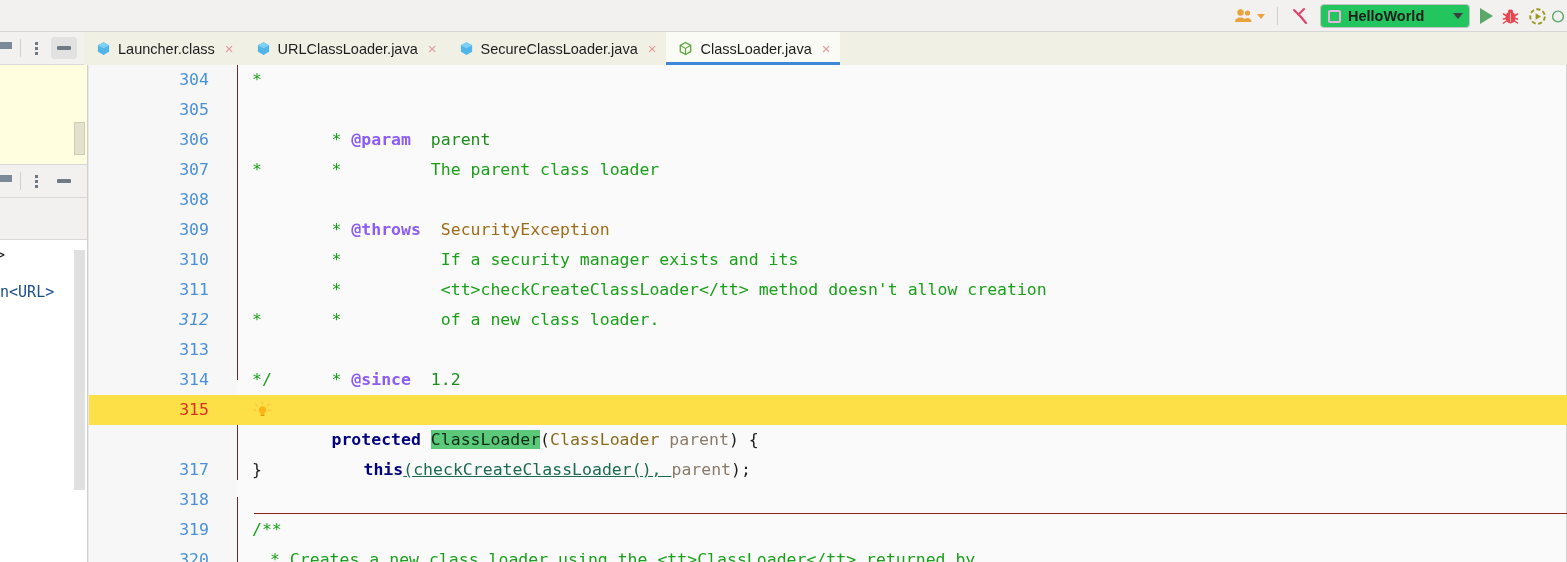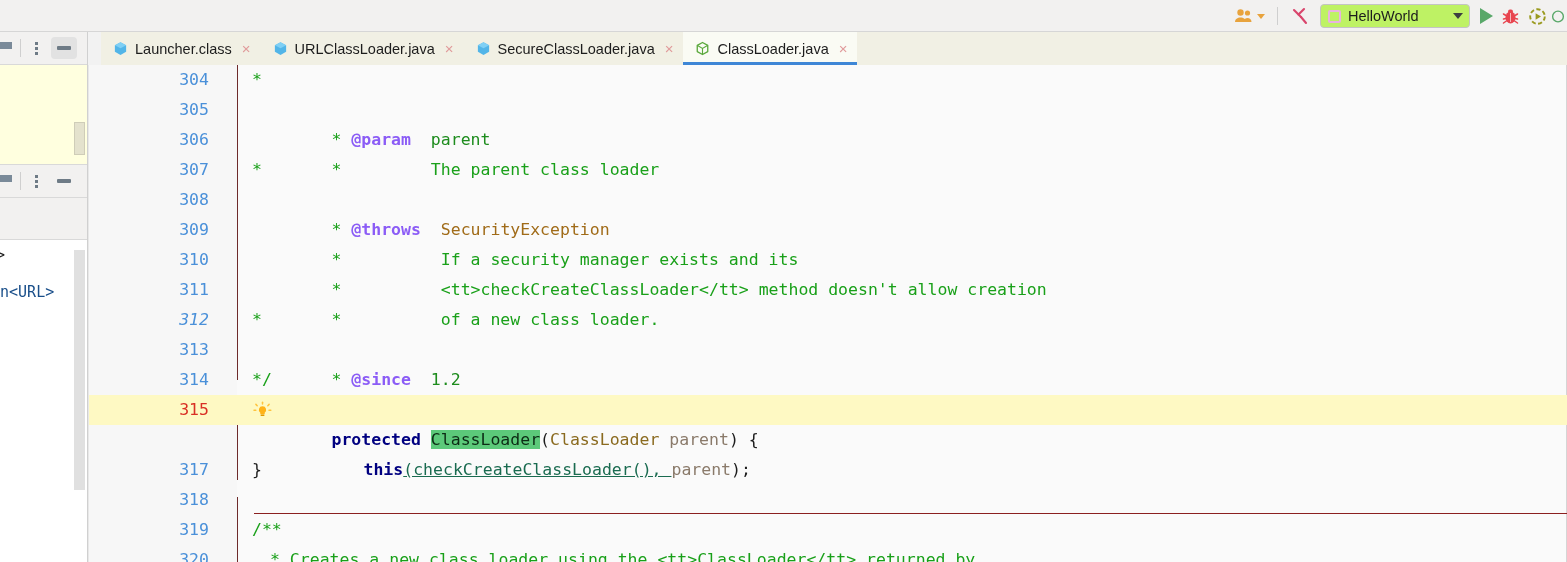--- a/index.html
+++ b/index.html
@@ -34,25 +34,26 @@
     border-left: 4px solid transparent;
     border-right: 4px solid transparent;
     border-top: 5px solid #3c3f41;
   }
   .caret-orange { border-top-color: #e8a33d; }
 
   
   .runcfg {
     display: flex; align-items: center;
     height: 24px; min-width: 150px;
-    background: #bef264;
+    background: #22c55e;
     border: 1px solid #c4c4c4;
     border-radius: 4px;
     padding: 0 6px 0 7px;
     margin: 0 6px;
+    font-weight: bold;
   }
   .runcfg-icon {
     width: 13px; height: 13px;
     border: 2px solid #e8b3e0;
     border-radius: 2px;
     margin-right: 7px;
     flex: none;
   }
   .runcfg-label {
     font-size: 14.5px; color: #1d1d1d; white-space: nowrap;
@@ -124,21 +125,21 @@
   }
   .lp3-t1 { left: -4px; top: 246px; color: #1d1d1d; }
   .lp3-t2 { left: -9px; top: 283px; color: #1a4f8a; }
   .lp-vline {
     position: absolute; left: 87px; top: 32px; width: 1px; height: 530px;
     background: #d0d0d0;
   }
 
   
   .tabstrip {
-    position: absolute; left: 101px; top: 32px; right: 0; height: 33px;
+    position: absolute; left: 84px; top: 32px; right: 0; height: 33px;
     background: #a21caf;
     display: flex; align-items: stretch;
   }
   .tab {
     display: flex; align-items: center; gap: 7px;
     padding: 0 10px 0 12px;
     position: relative;
     background: #f1f0e4;
   }
   .tab.active { background: #fafbf4; }
@@ -188,21 +189,21 @@
     line-height: 30px;
   }
   .lineno.cur { color: #d93025; }
   .code {
     position: absolute; left: 163px;
     font-family: "DejaVu Sans Mono", monospace;
     font-size: 16.5px;
     line-height: 30px;
     white-space: pre;
   }
-  .hl-row { background: #fef9c3; }
+  .hl-row { background: #fde047; }
 
   
   .c-cmt   { color: #19a019; }
   .c-tag   { color: #8b5cf6; font-weight: 700; }
   .c-tagv  { color: #1d8c1d; }
   .c-ref   { color: #a06b18; }
   .c-kw    { color: #000080; font-weight: 700; }
   .c-type  { color: #8a6a1f; }
   .c-param { color: #8a7a6a; }
   .c-plain { color: #1d1d1d; }

